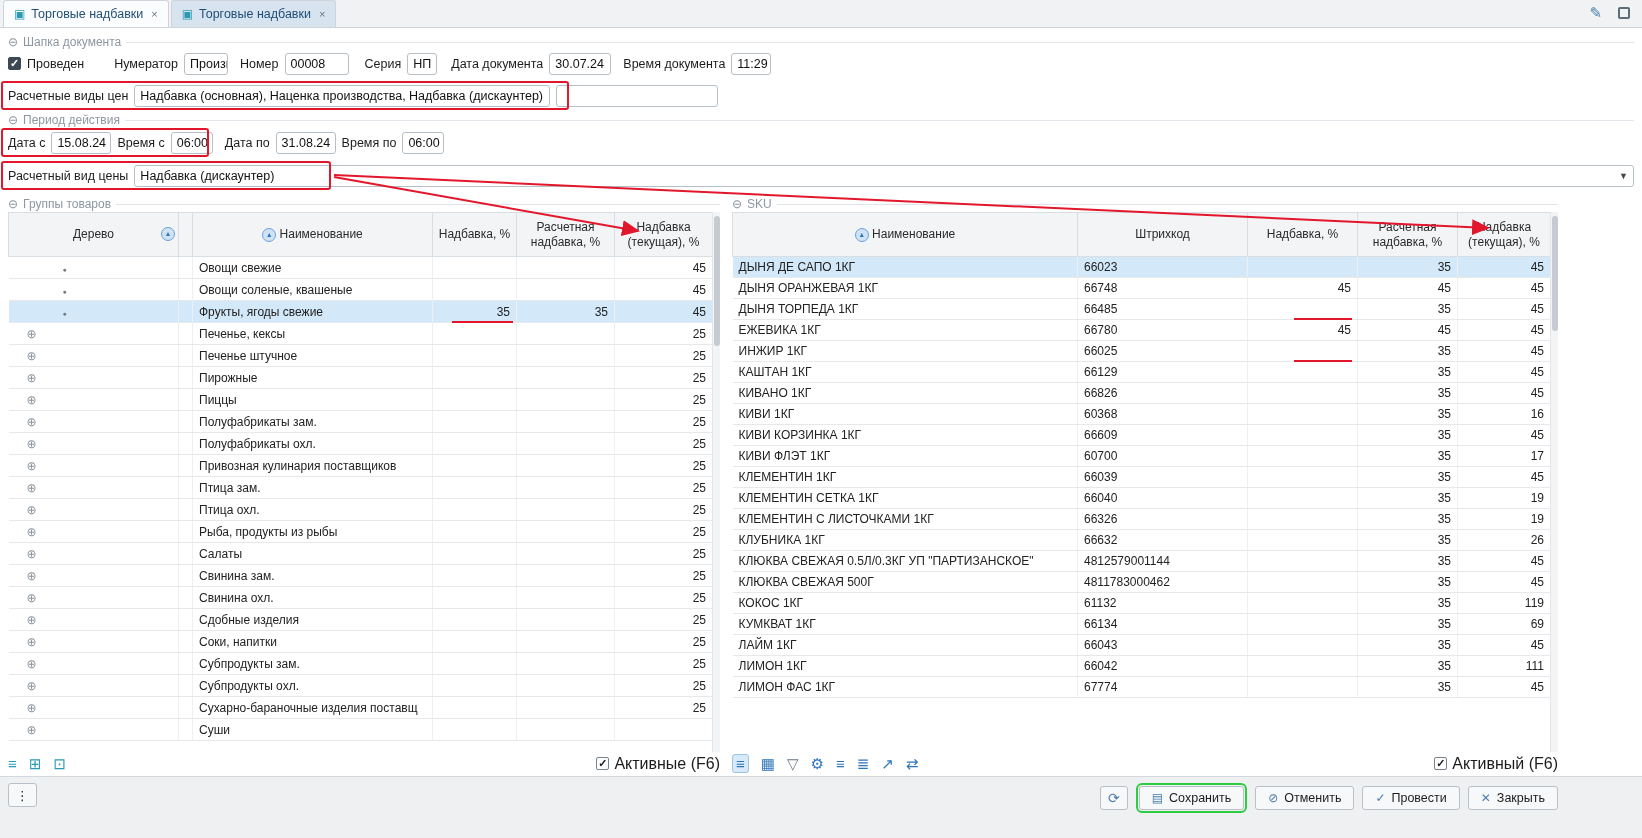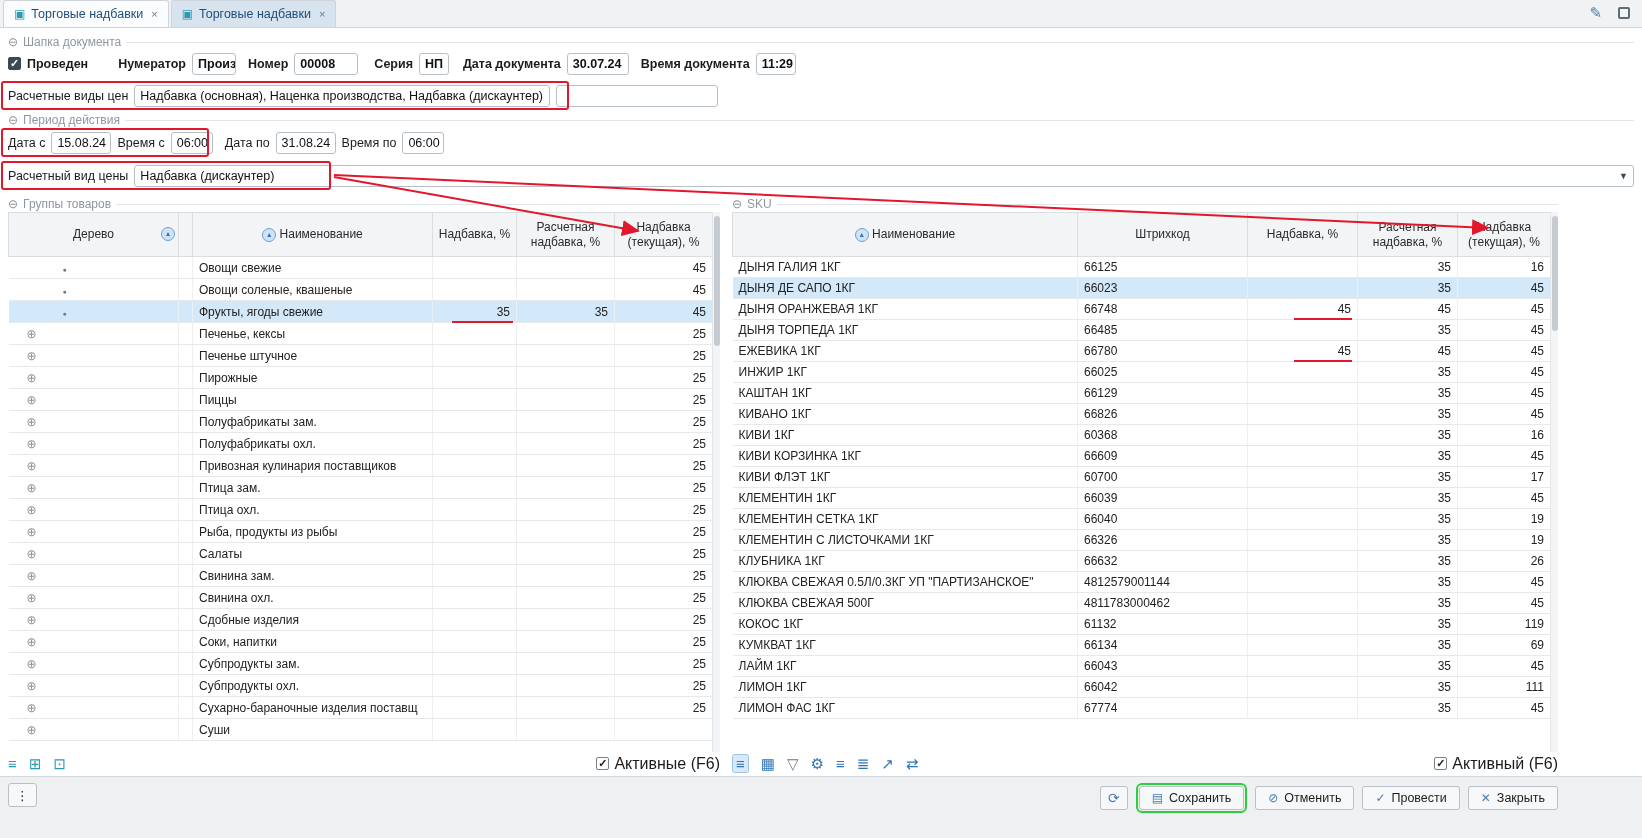--- a/index.html
+++ b/index.html
@@ -105,21 +105,21 @@
       <span class="maxbox"></span>
     </div>
   </div>
 
   <div class="gtitle" style="top:34px;">
     <span class="gicon">⊖</span>
     <span>Шапка документа</span>
     <span class="line"></span>
   </div>
 
-  <div class="frow" style="top:52px;font-weight:bold;">
+  <div class="frow" style="top:52px;">
     <span class="cb dark checked"></span>
     <span class="lbl">Проведен</span>
     <span class="lbl" style="margin-left:24px;">Нумератор</span>
     <span class="fld" style="width:44px;">Произво</span>
     <span class="lbl" style="margin-left:6px;">Номер</span>
     <span class="fld" style="width:64px;">00008</span>
     <span class="lbl" style="margin-left:10px;">Серия</span>
     <span class="fld" style="width:30px;">НП</span>
     <span class="lbl" style="margin-left:8px;">Дата документа</span>
     <span class="fld" style="width:62px;">30.07.24</span>
@@ -396,27 +396,20 @@
               <span class="sorticon">▴</span>
               <span>Наименование</span>
             </th>
             <th>Штрихкод</th>
             <th>Надбавка, %</th>
             <th>Расчетная надбавка, %</th>
             <th>Надбавка (текущая), %</th>
           </tr>
         </thead>
         <tbody id="sku-tbody">
-            <tr>
-              <td class="">ДЫНЯ ГАЛИЯ 1КГ</td>
-              <td class="">66125</td>
-              <td class="num"></td>
-              <td class="num">35</td>
-              <td class="num">16</td>
-            </tr>
             <tr class="selected">
               <td class="">ДЫНЯ ДЕ САПО 1КГ</td>
               <td class="">66023</td>
               <td class="num"></td>
               <td class="num">35</td>
               <td class="num">45</td>
             </tr>
             <tr>
               <td class="">ДЫНЯ ОРАНЖЕВАЯ 1КГ</td>
               <td class="">66748</td>

